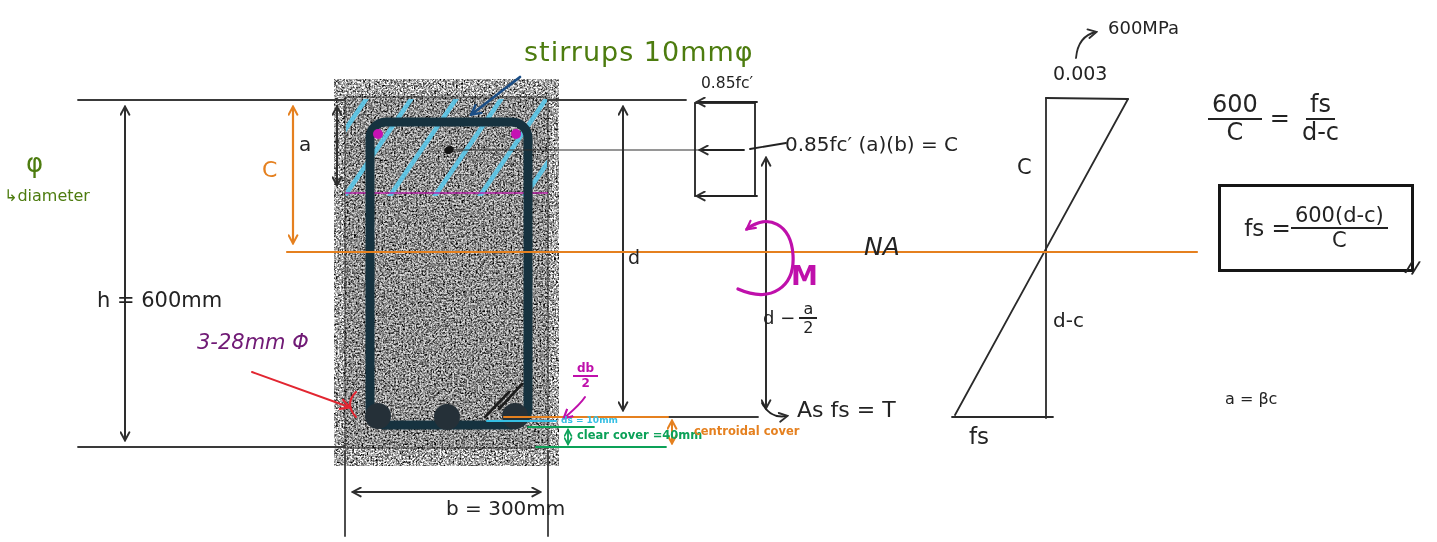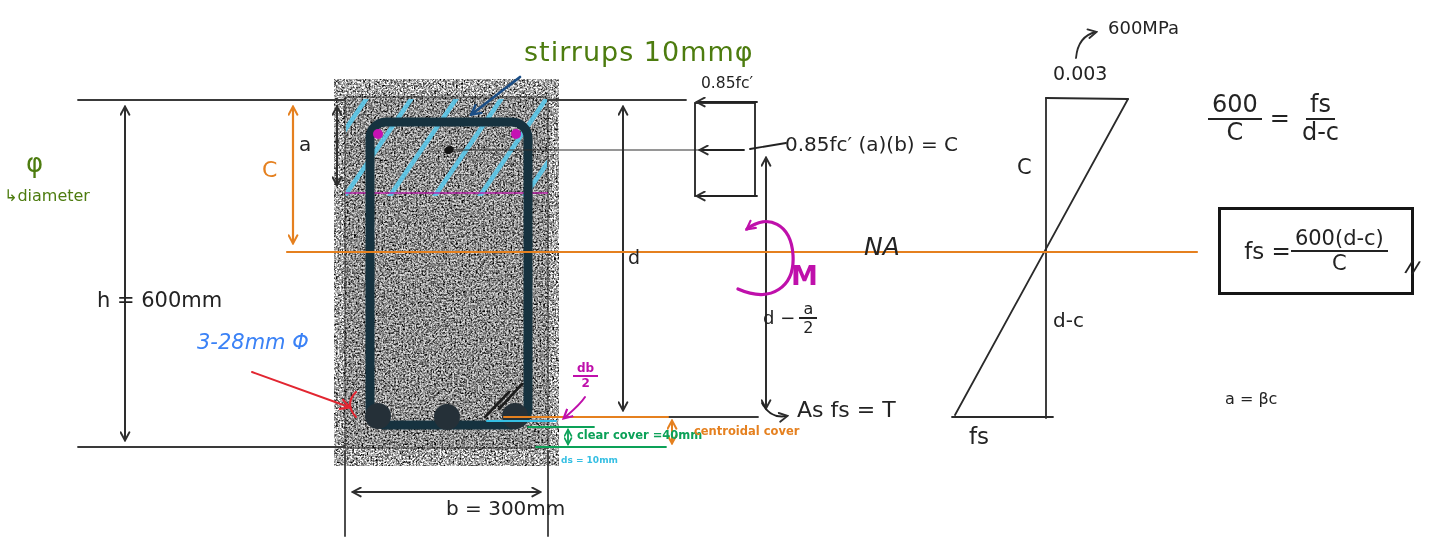--- a/index.html
+++ b/index.html
@@ -2,31 +2,31 @@
 <html><head>
 <meta charset="utf-8">
 <style>
   html,body{margin:0;padding:0;background:#fff;}
   .canvas{position:relative;width:1437px;height:542px;background:#ffffff;overflow:hidden;
           font-family:"DejaVu Sans",sans-serif;color:#232323;}
   .canvas svg.art{position:absolute;left:0;top:0;}
   .lbl{position:absolute;white-space:nowrap;line-height:1.05;}
   .blue{color:#4d7c0f;}
   .orange{color:#e5801f;}
-  .red{color:#3b82f6;font-style:italic;}
+  .red{color:#701a75;font-style:italic;}
   .green{color:#0ca158;}
-  .cyan{color:#35bfe3;margin-top:40px;}
+  .cyan{color:#35bfe3;}
   .magenta{color:#bf10ab;}
   .bold{font-weight:bold;}
   .frac{display:inline-flex;flex-direction:column;align-items:center;vertical-align:middle;line-height:1.08;}
   .frac>.num{border-bottom:2px solid currentColor;padding:0 4px;}
   .frac>.den{padding:0 4px;}
   .eqrow{display:flex;align-items:center;gap:8px;}
   .eqbox{position:absolute;border:3px solid #161616;display:flex;align-items:center;
-         justify-content:center;background:transparent;margin-top:23px;}
+         justify-content:center;background:transparent;}
   .tickmark{transform:rotate(14deg);font-weight:bold;}
 </style>
 </head>
 <body>
 
 <div class="canvas">
 
   <svg class="art" width="1437" height="542" viewBox="0 0 1437 542">
     <defs>
       <filter id="speckle" x="-5%" y="-5%" width="110%" height="110%">

